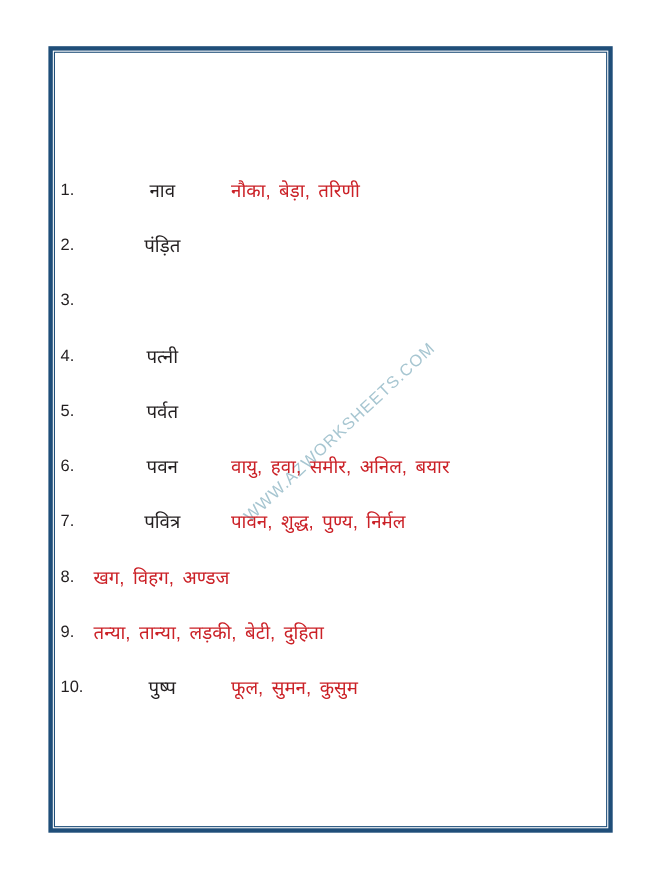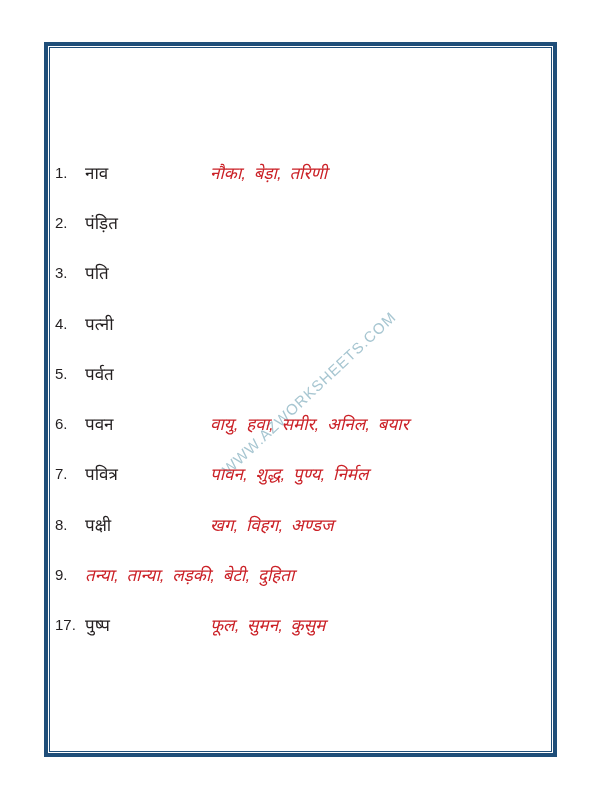--- a/index.html
+++ b/index.html
@@ -64,27 +64,27 @@
     flex: 0 0 30px;
     color: #231F20;
     font-size: 15px;
     font-family: "Liberation Sans", "DejaVu Sans", sans-serif;
   }
   .row .word {
     width: 125px;
     flex: 0 0 125px;
     color: #231F20;
     font-size: 17px;
+    text-align: center;
   }
   .row .synonyms {
     color: #CB2127;
     font-size: 17px;
     word-spacing: 3px;
     white-space: nowrap;
-    font-style: italic;
   }
 </style>
 </head>
 <body>
 
 <div class="watermark">WWW.AZWORKSHEETS.COM</div>
 
 <div class="frame">
   <div class="frame-inner"></div>
 </div>
@@ -96,21 +96,20 @@
     <span class="synonyms">नौका, बेड़ा, तरिणी</span>
   </div>
 
   <div class="row">
     <span class="num">2.</span>
     <span class="word">पंड़ित</span>
   </div>
 
   <div class="row">
     <span class="num">3.</span>
-    <span class="word">पति</span>
   </div>
 
   <div class="row">
     <span class="num">4.</span>
     <span class="word">पत्नी</span>
   </div>
 
   <div class="row">
     <span class="num">5.</span>
     <span class="word">पर्वत</span>
@@ -123,27 +122,26 @@
   </div>
 
   <div class="row">
     <span class="num">7.</span>
     <span class="word">पवित्र</span>
     <span class="synonyms">पावन, शुद्ध, पुण्य, निर्मल</span>
   </div>
 
   <div class="row">
     <span class="num">8.</span>
-    <span class="word">पक्षी</span>
     <span class="synonyms">खग, विहग, अण्डज</span>
   </div>
 
   <div class="row">
     <span class="num">9.</span>
     <span class="synonyms">तन्या, तान्या, लड़की, बेटी, दुहिता</span>
   </div>
 
   <div class="row">
-    <span class="num">17.</span>
+    <span class="num">10.</span>
     <span class="word">पुष्प</span>
     <span class="synonyms">फूल, सुमन, कुसुम</span>
   </div>
 </div>
 
 </body></html>

